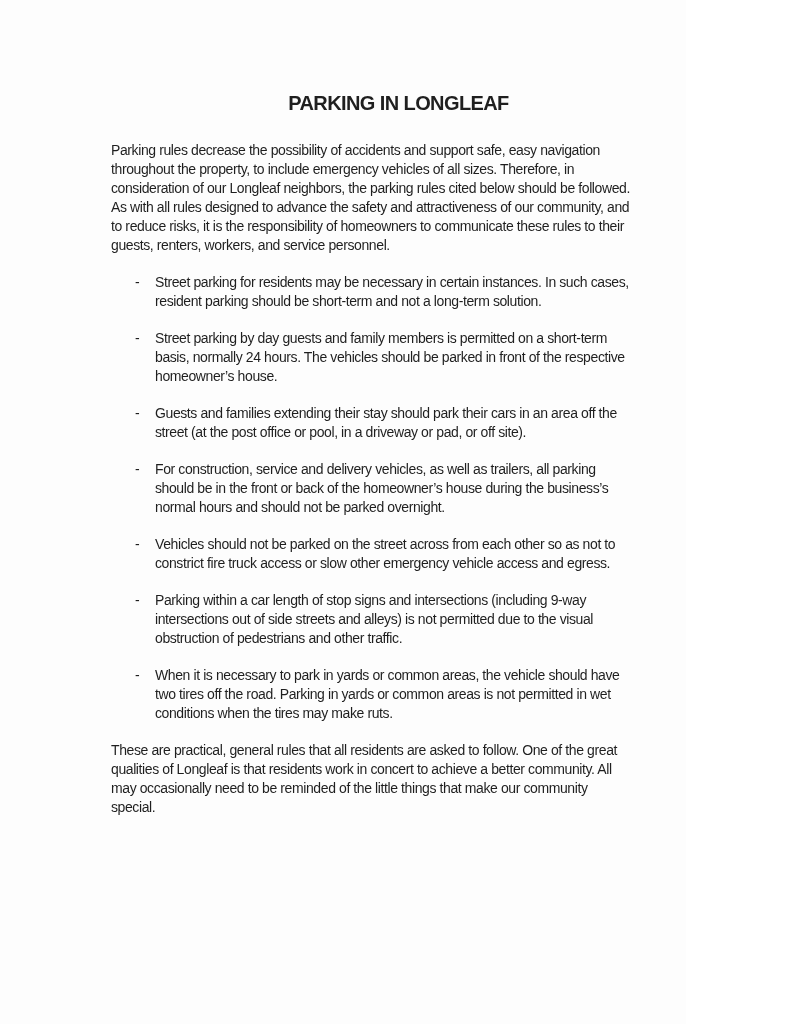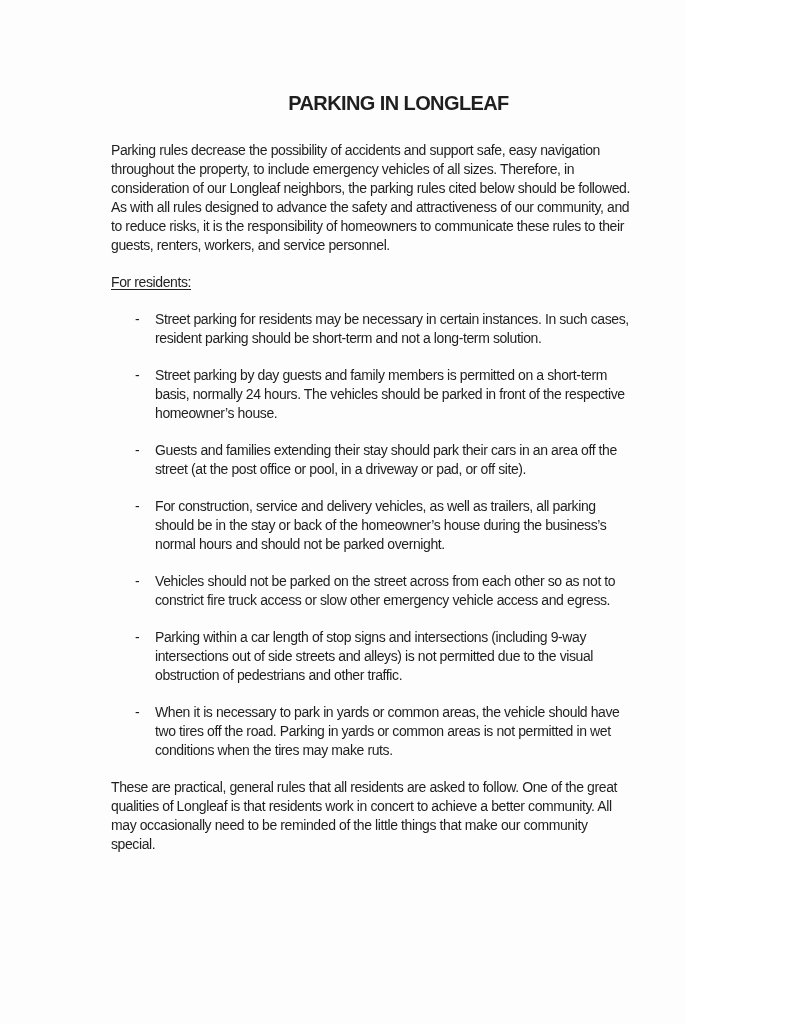--- a/index.html
+++ b/index.html
@@ -68,21 +68,20 @@
 
     <div class="title">PARKING IN LONGLEAF</div>
 
     <p class="para">Parking rules decrease the possibility of accidents and support safe, easy navigation
 throughout the property, to include emergency vehicles of all sizes. Therefore, in
 consideration of our Longleaf neighbors, the parking rules cited below should be followed.
 As with all rules designed to advance the safety and attractiveness of our community, and
 to reduce risks, it is the responsibility of homeowners to communicate these rules to their
 guests, renters, workers, and service personnel.</p>
 
-    <div class="heading">For residents:</div>
 
     <div class="bullet">
       <span class="marker">-</span>
       <span class="text">Street parking for residents may be necessary in certain instances. In such cases,
 resident parking should be short-term and not a long-term solution.</span>
     </div>
 
 
     <div class="bullet">
       <span class="marker">-</span>
@@ -93,21 +92,21 @@
 
     <div class="bullet">
       <span class="marker">-</span>
       <span class="text">Guests and families extending their stay should park their cars in an area off the
 street (at the post office or pool, in a driveway or pad, or off site).</span>
     </div>
 
     <div class="bullet">
       <span class="marker">-</span>
       <span class="text">For construction, service and delivery vehicles, as well as trailers, all parking
-should be in the stay or back of the homeowner’s house during the business’s
+should be in the front or back of the homeowner’s house during the business’s
 normal hours and should not be parked overnight.</span>
     </div>
 
 
     <div class="bullet">
       <span class="marker">-</span>
       <span class="text">Vehicles should not be parked on the street across from each other so as not to
 constrict fire truck access or slow other emergency vehicle access and egress.</span>
     </div>
 

